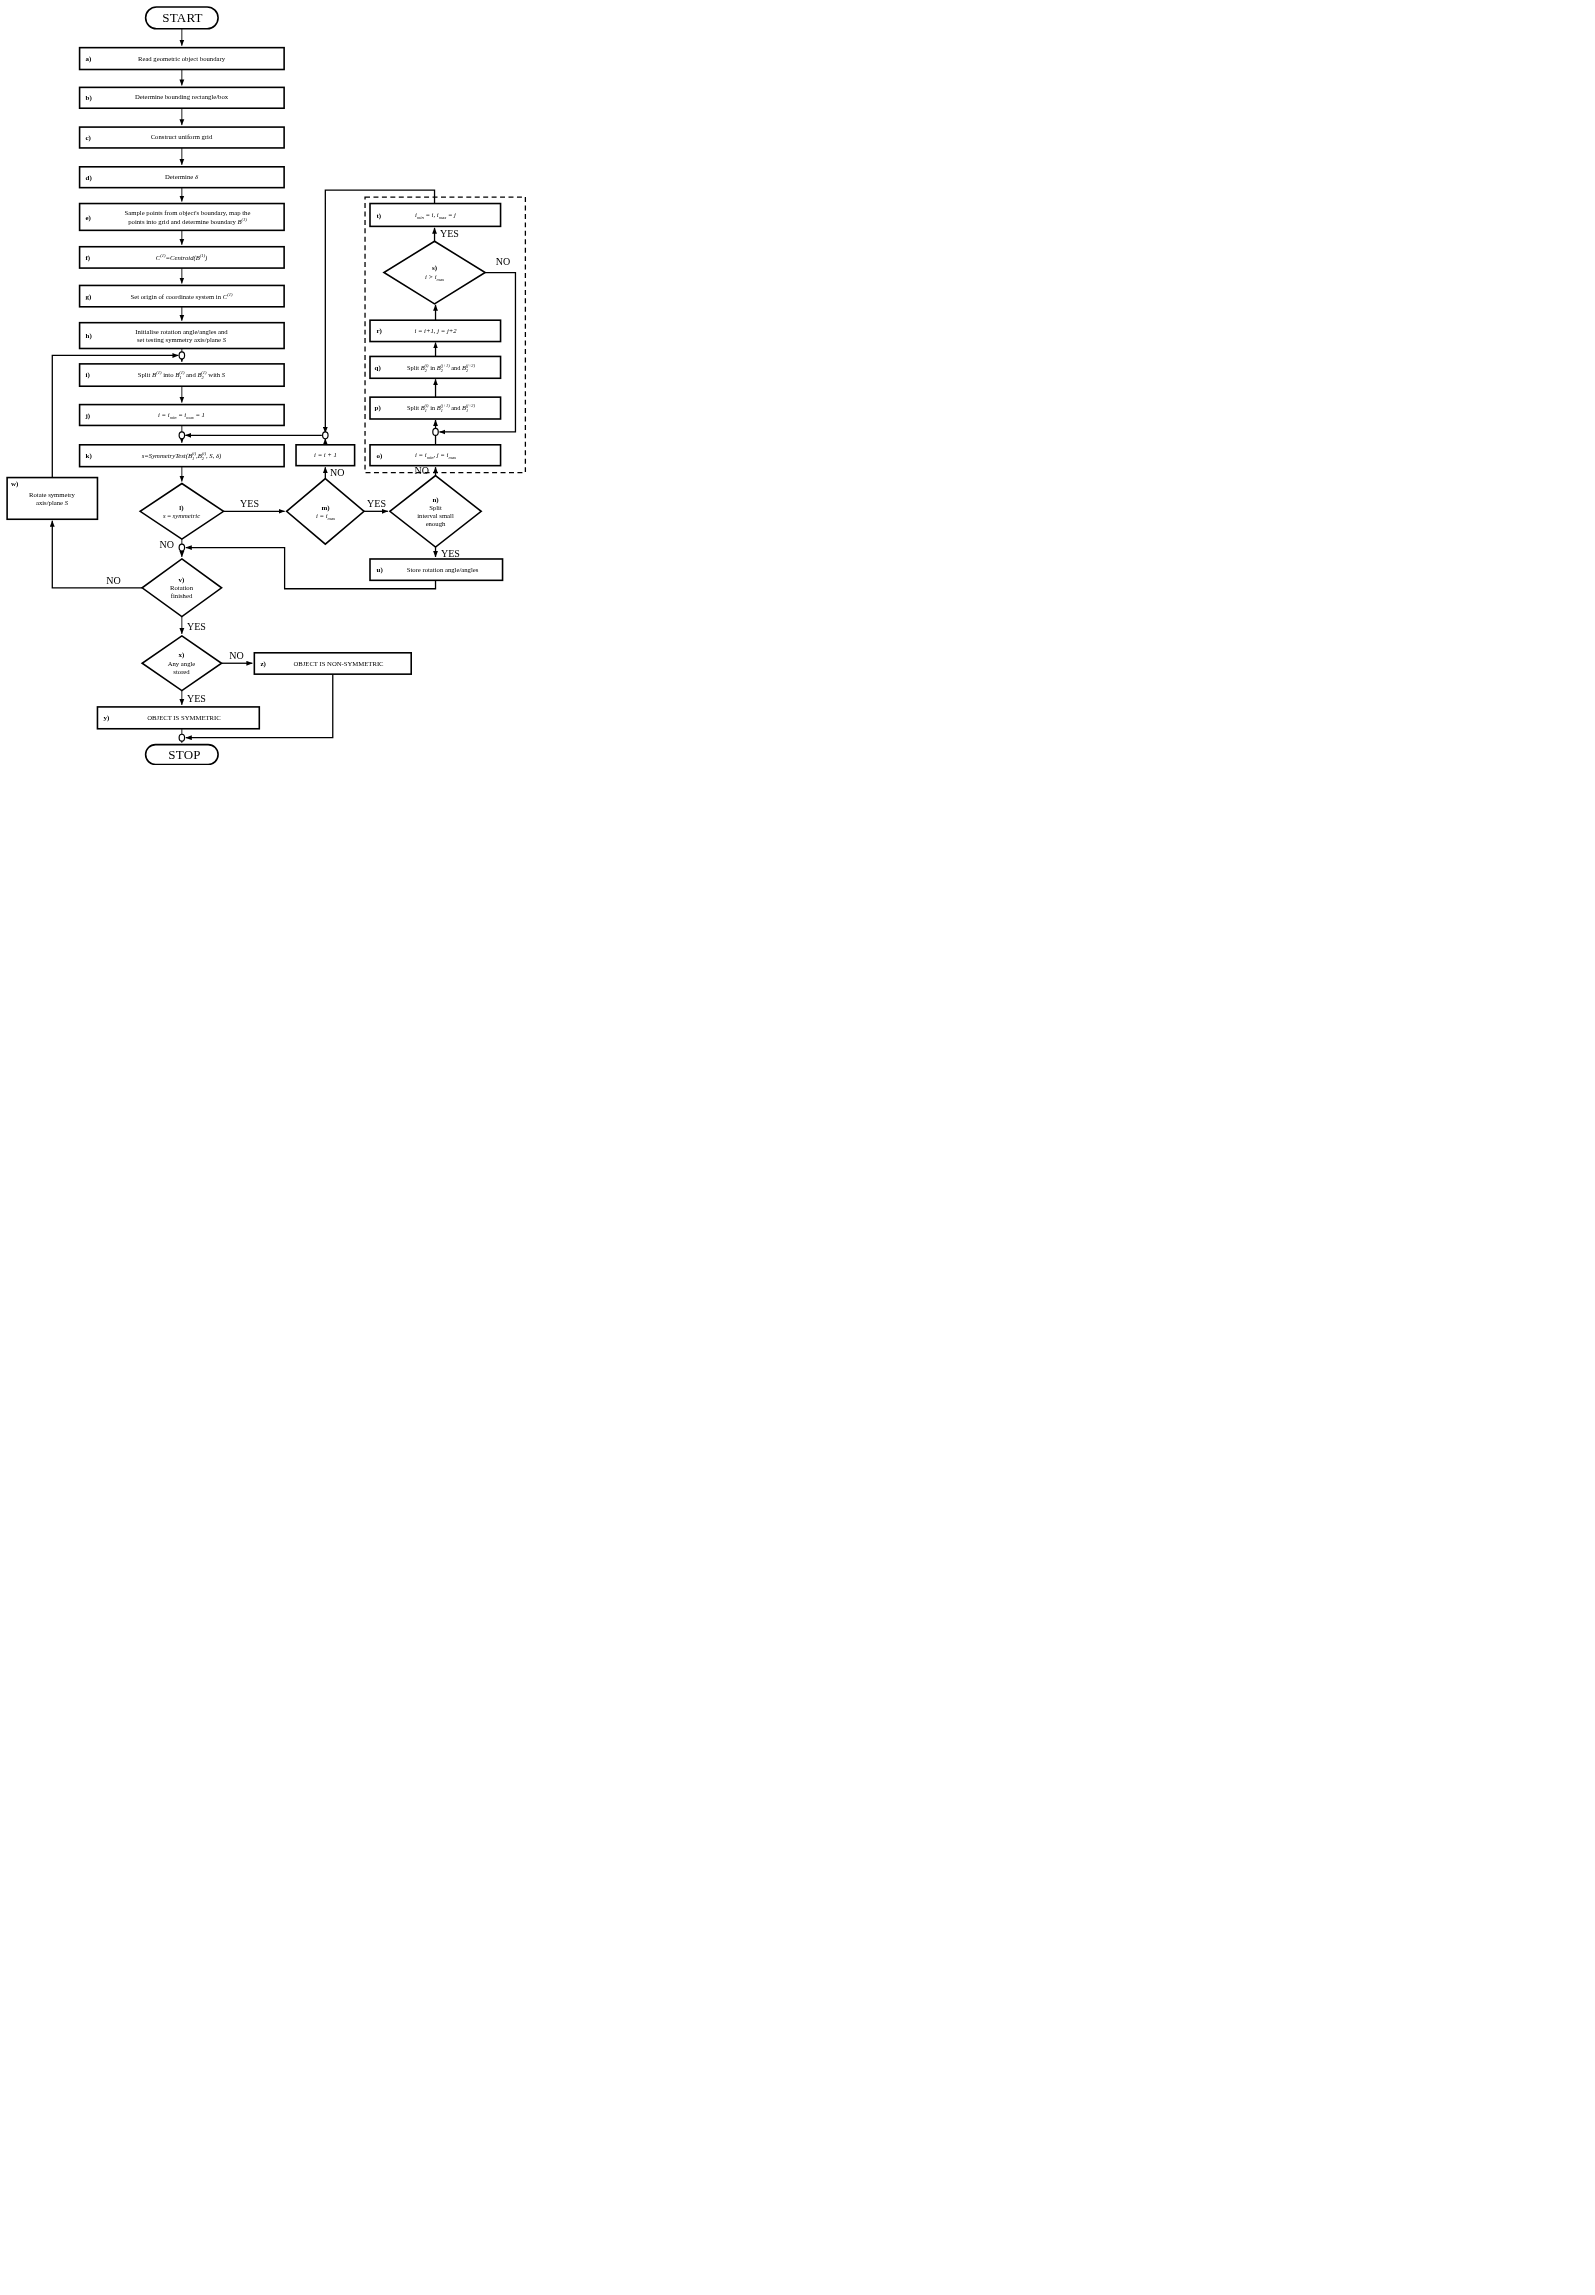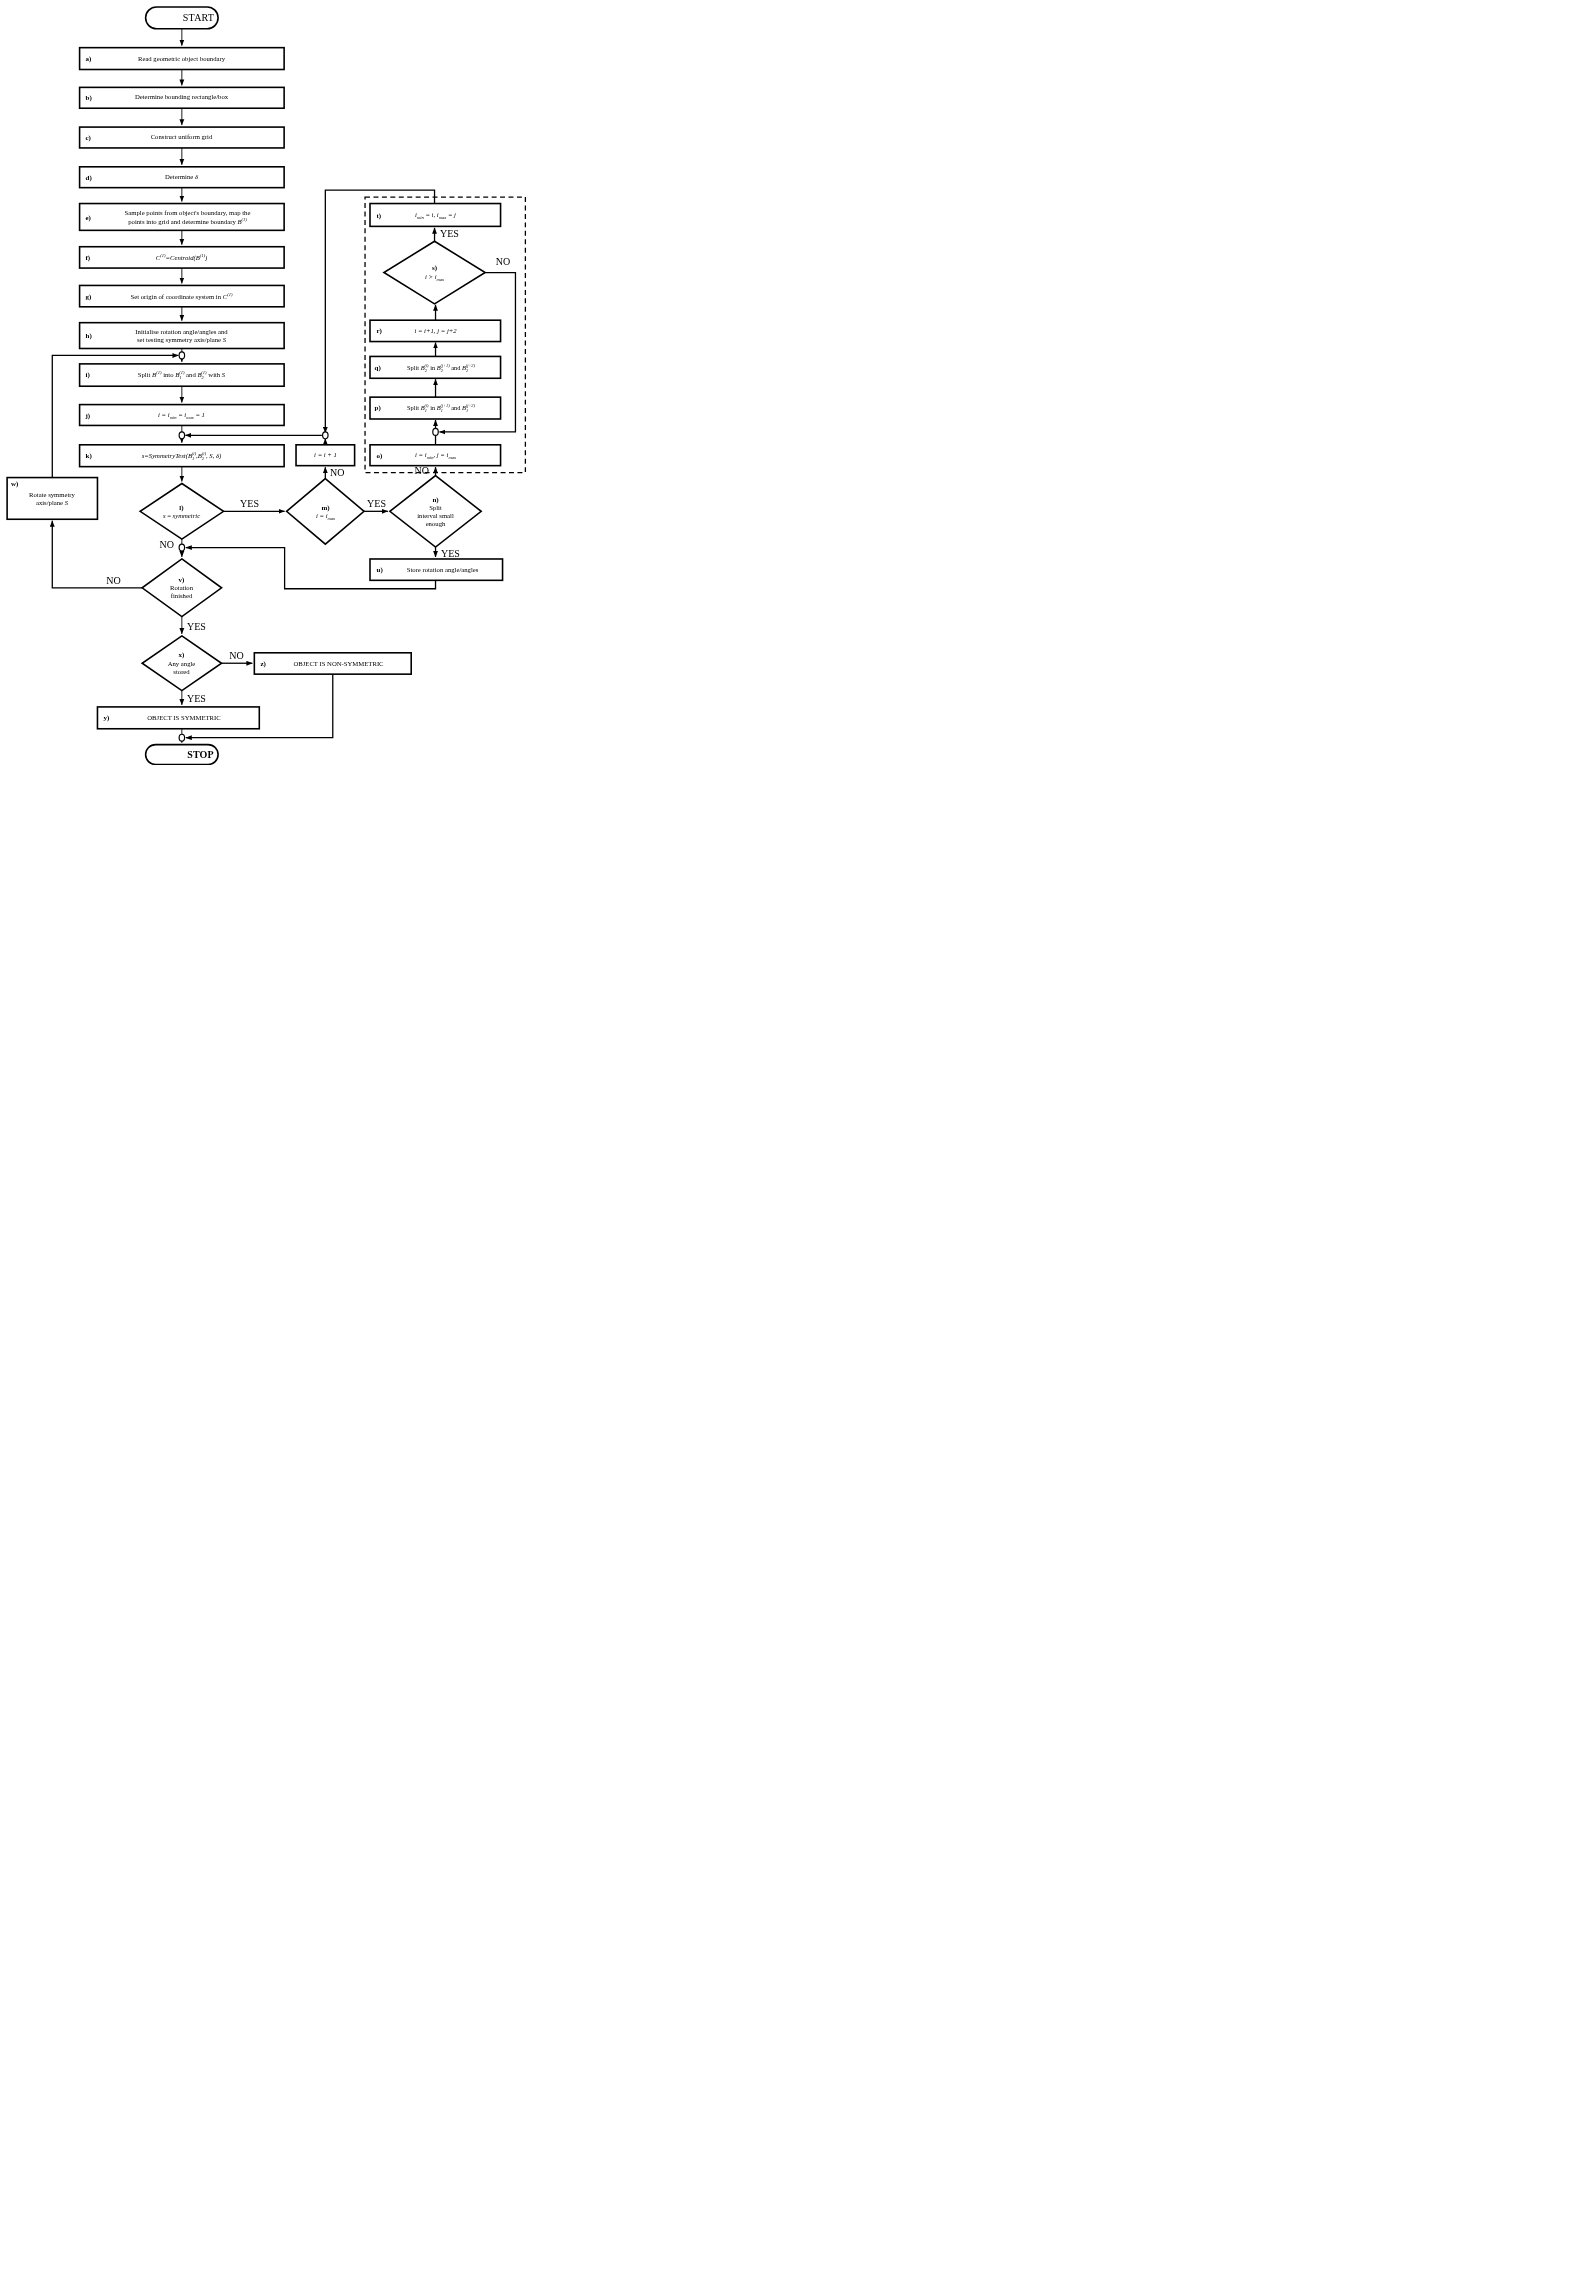--- a/index.html
+++ b/index.html
@@ -13,21 +13,21 @@
   .conn{fill:#fff;stroke:#000;stroke-width:2.4px;}
   .nlabel{position:absolute;display:flex;align-items:center;justify-content:center;
           text-align:center;line-height:1.2;}
   .colflex{flex-direction:column;}
   .letter{font-weight:bold;font-size:7px;}
   .letter.abs{position:absolute;left:6.5px;top:50%;transform:translateY(-50%);}
   .letter.corner{position:absolute;left:4px;top:1.5px;}
   .btext{width:100%;font-size:6.7px;padding:0 5px;box-sizing:border-box;}
   .btext.indent{padding-left:17px;}
   .dtext{font-size:6.7px;}
-  .terminal{font-size:10px;letter-spacing:0.2px;margin-left:16px;}
+  .terminal{font-size:13px;letter-spacing:0.2px;}
   .elabel{position:absolute;font-size:10px;width:31px;}
   .c{text-align:center;} .r{text-align:right;} .lft{text-align:left;}
   .seg-i{font-style:italic;}
   sub,sup{font-size:0.68em;font-style:italic;line-height:0;}
   sup.stack{margin-left:-0.55em;}
 </style>
 </head>
 <body>
 
 <div class="stage">
@@ -252,21 +252,21 @@
 <div class="nlabel" style="left:254px;top:653px;width:157px;height:21.4px;">
   <span class="letter abs">z)</span>
   <div class="btext indent">OBJECT IS NON-SYMMETRIC</div>
 </div>
 
 <div class="nlabel" style="left:97px;top:707px;width:162px;height:22px;">
   <span class="letter abs">y)</span>
   <div class="btext indent">OBJECT IS SYMMETRIC</div>
 </div>
 
-<div class="nlabel terminal" style="left:146px;top:745px;width:77px;height:20px;font-weight:bold;">STOP</div>
+<div class="nlabel terminal" style="left:146px;top:745px;width:77px;height:20px;">STOP</div>
 
 <div class="elabel c" style="left:234px;top:498px;">YES</div>
 <div class="elabel r" style="left:145px;top:539px;width:29px;">NO</div>
 <div class="elabel c" style="left:361px;top:498px;">YES</div>
 <div class="elabel lft" style="left:330px;top:467px;">NO</div>
 <div class="elabel lft" style="left:441px;top:548px;">YES</div>
 <div class="elabel r" style="left:400px;top:465px;width:29px;">NO</div>
 <div class="elabel lft" style="left:440px;top:228px;">YES</div>
 <div class="elabel c" style="left:488px;top:256px;width:30px;">NO</div>
 <div class="elabel lft" style="left:187px;top:621px;">YES</div>

